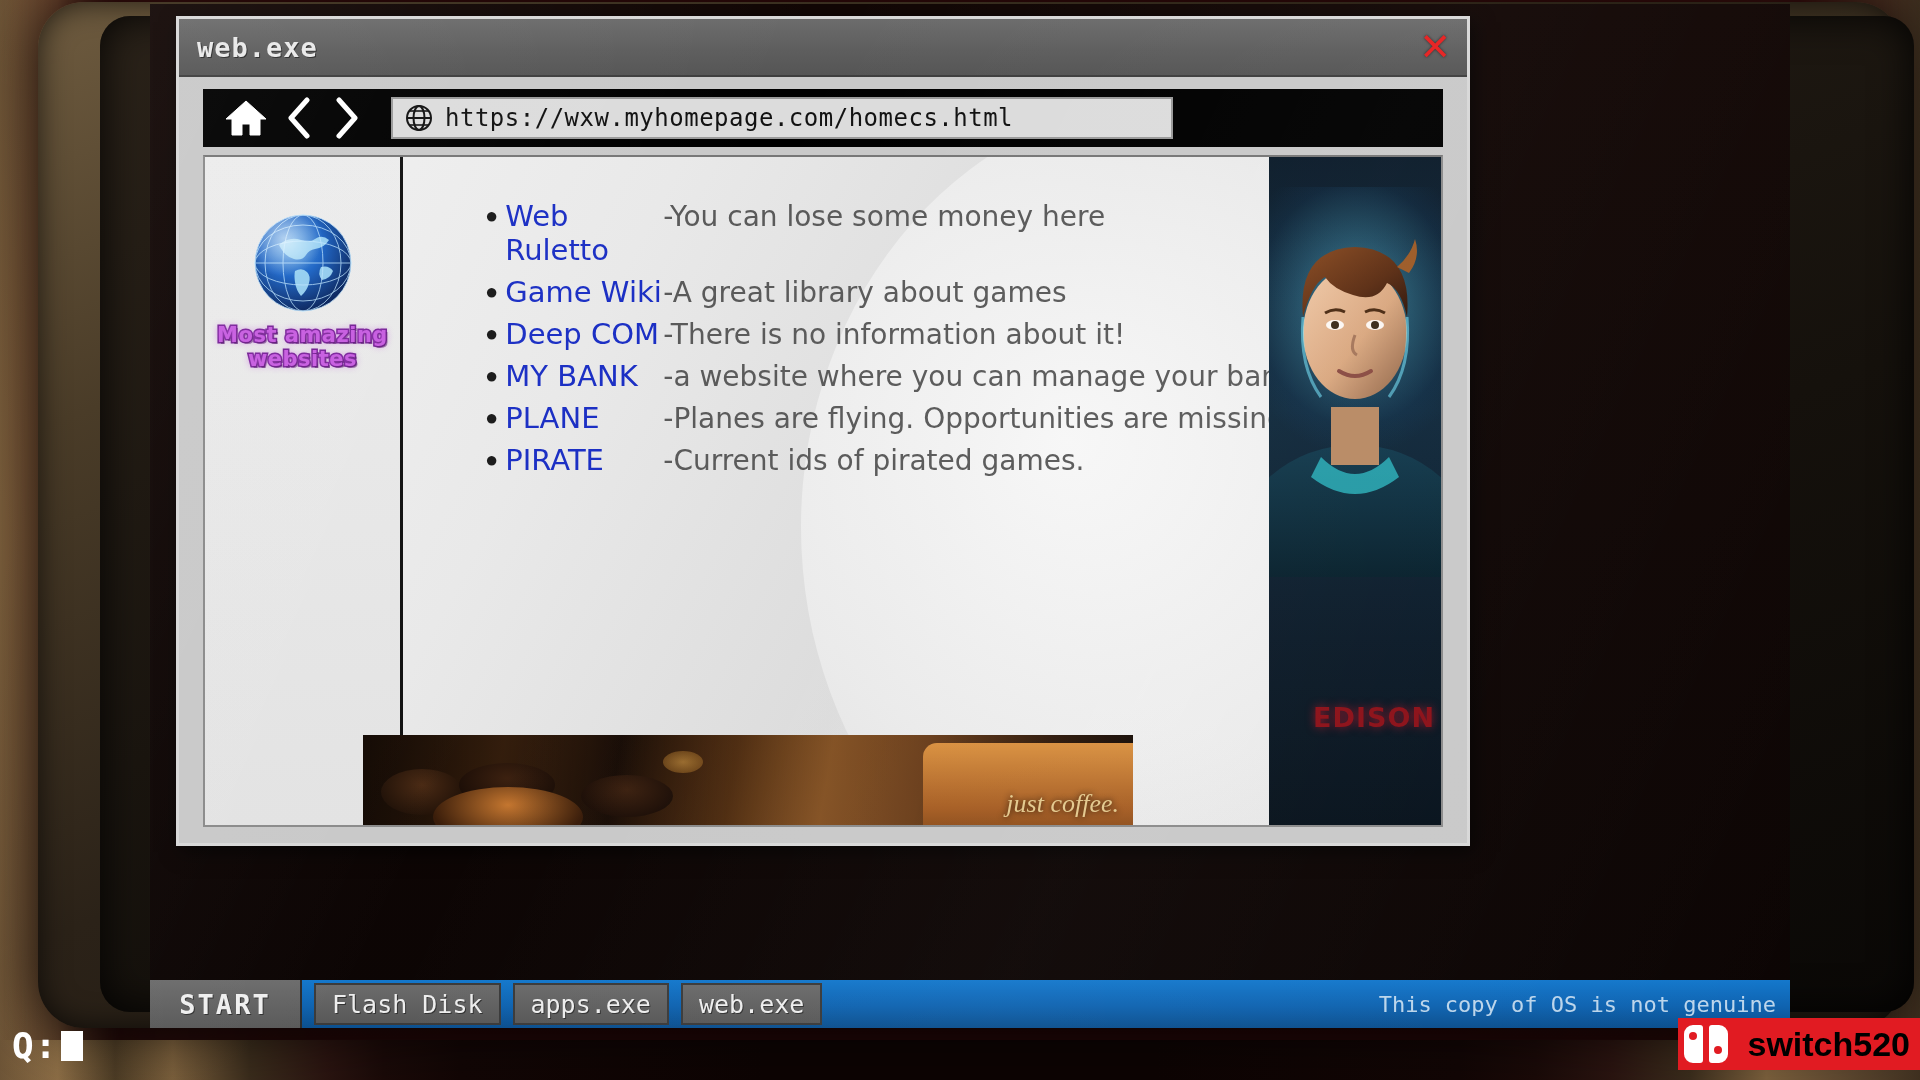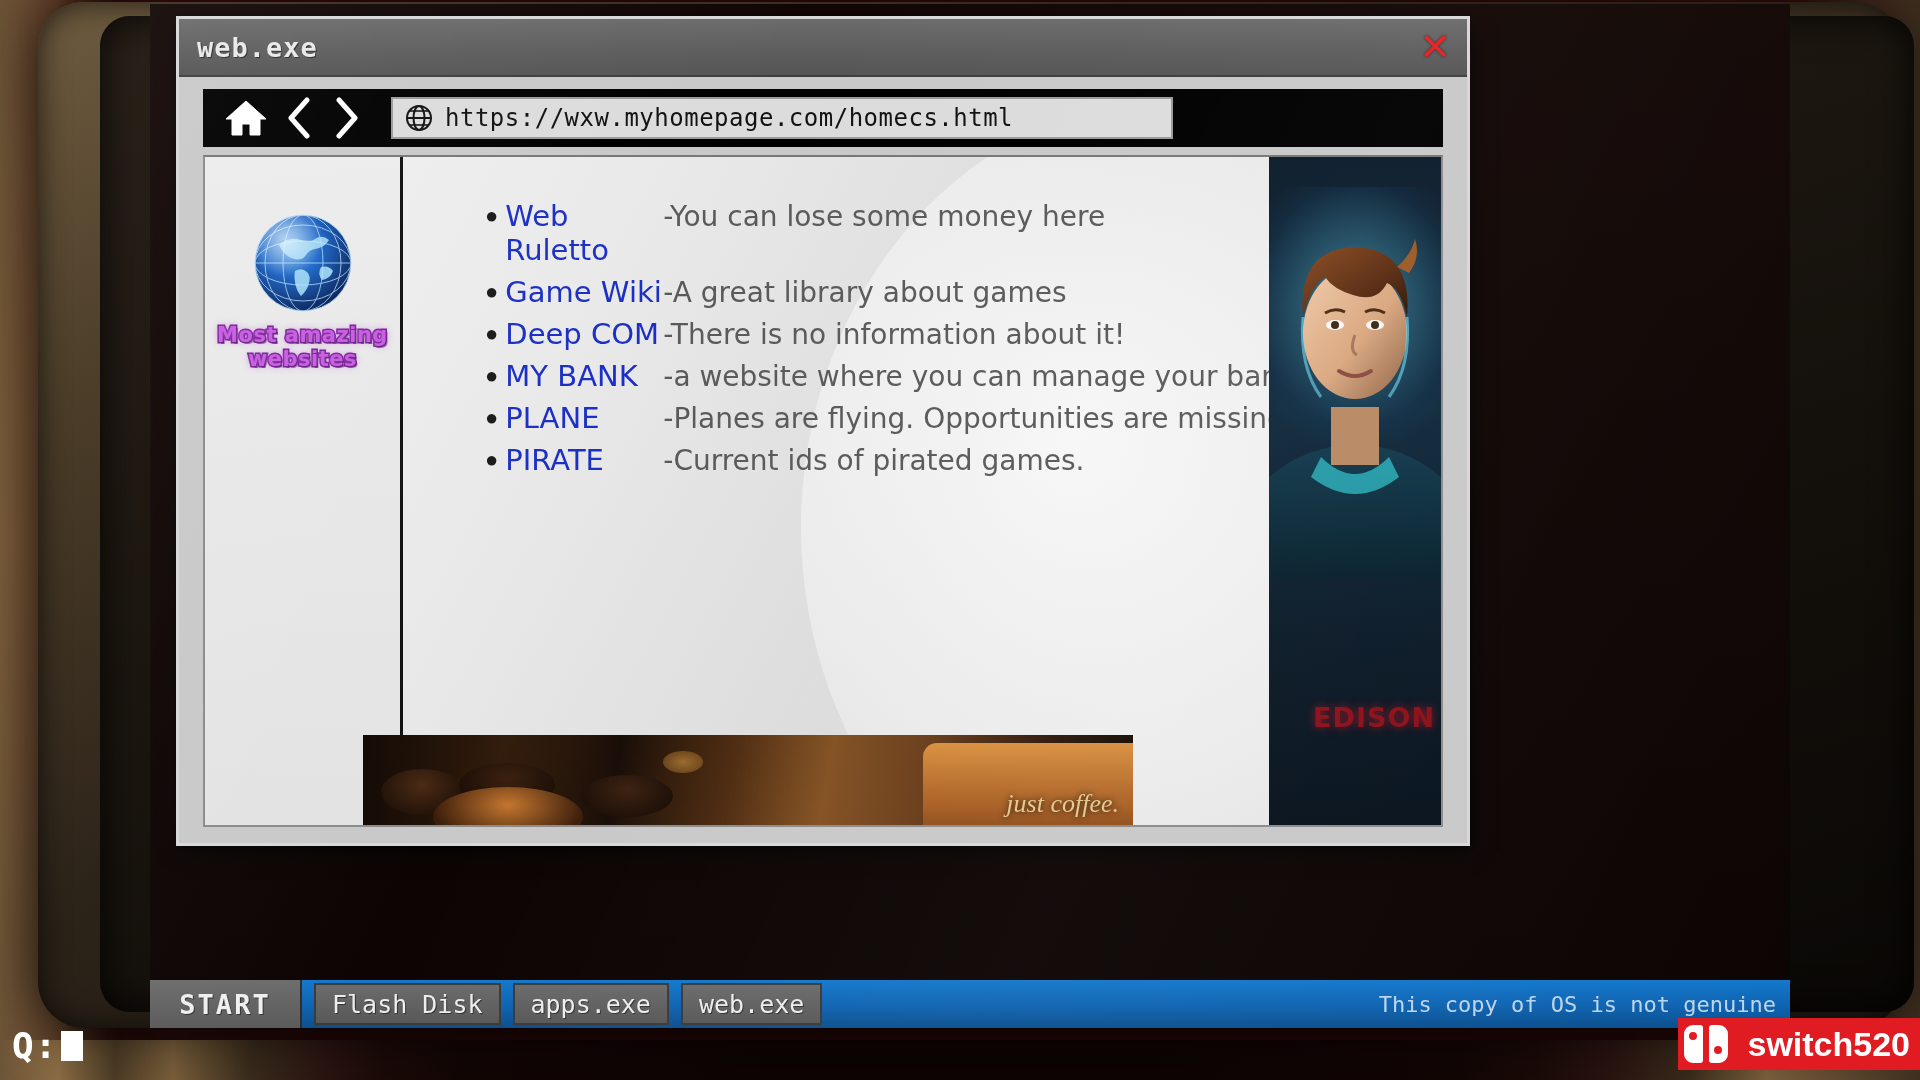--- a/index.html
+++ b/index.html
@@ -221,21 +221,21 @@
     font-size:36px; font-weight:700; letter-spacing:1px; display:flex; align-items:center;
   }
   #qcursor {
     display:inline-block; width:22px; height:30px; background:#fff; margin-left:4px;
   }
   #watermark {
     position:absolute; right:0; bottom:10px; z-index:30;
     background:#e11b22; height:52px; display:flex; align-items:center;
     padding:0 10px 0 6px; gap:6px;
   }
-  #wm-text { color:#ffffff; font-size:34px; font-weight:700; font-family:"Liberation Sans", sans-serif; letter-spacing:0px;margin-left:13px;}
+  #wm-text { color:#000000; font-size:34px; font-weight:700; font-family:"Liberation Sans", sans-serif; letter-spacing:0px;margin-left:13px;}
   .joy { width:19px; height:38px; background:#fff; position:relative; }
   .joy.left { border-radius:9px 3px 3px 9px; }
   .joy.right{ border-radius:3px 9px 9px 3px; }
   .joy .dot { position:absolute; width:8px; height:8px; border-radius:50%; background:#e11b22; left:5px; }
   .joy.left .dot { top:7px; }
   .joy.right .dot{ bottom:9px; }
 
   
   #sheen {
     position:absolute; inset:0; pointer-events:none; z-index:20;

